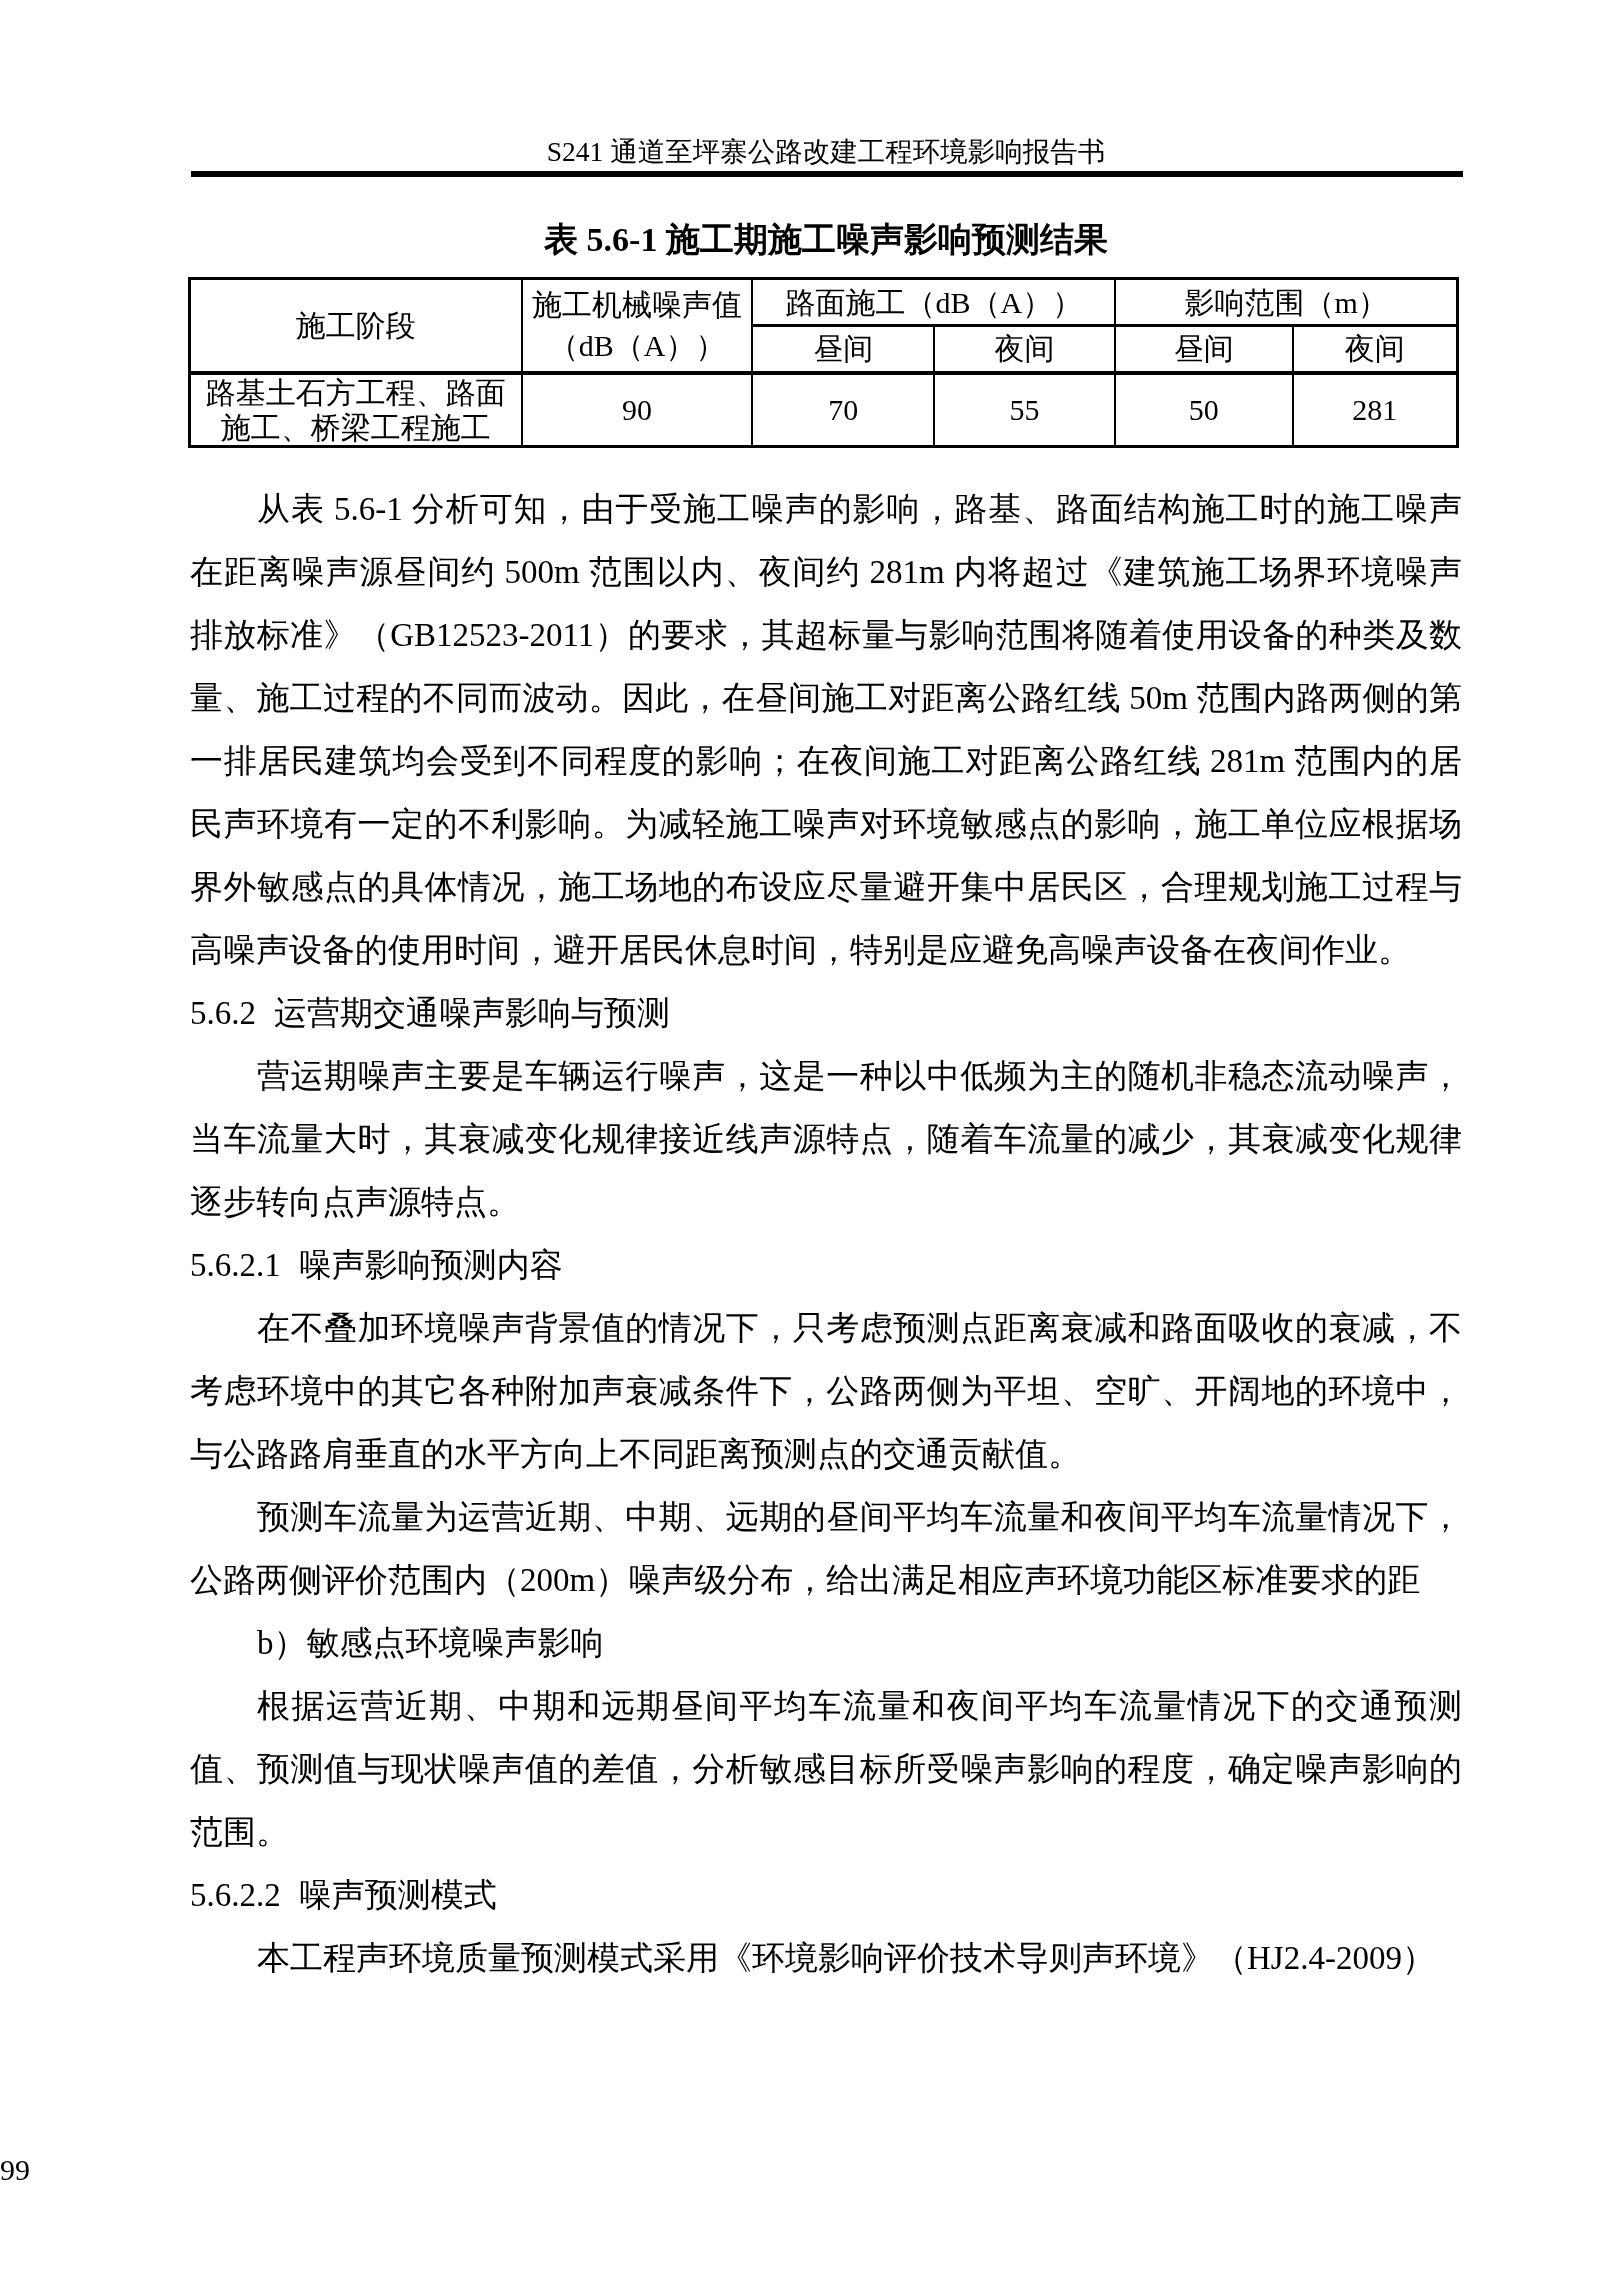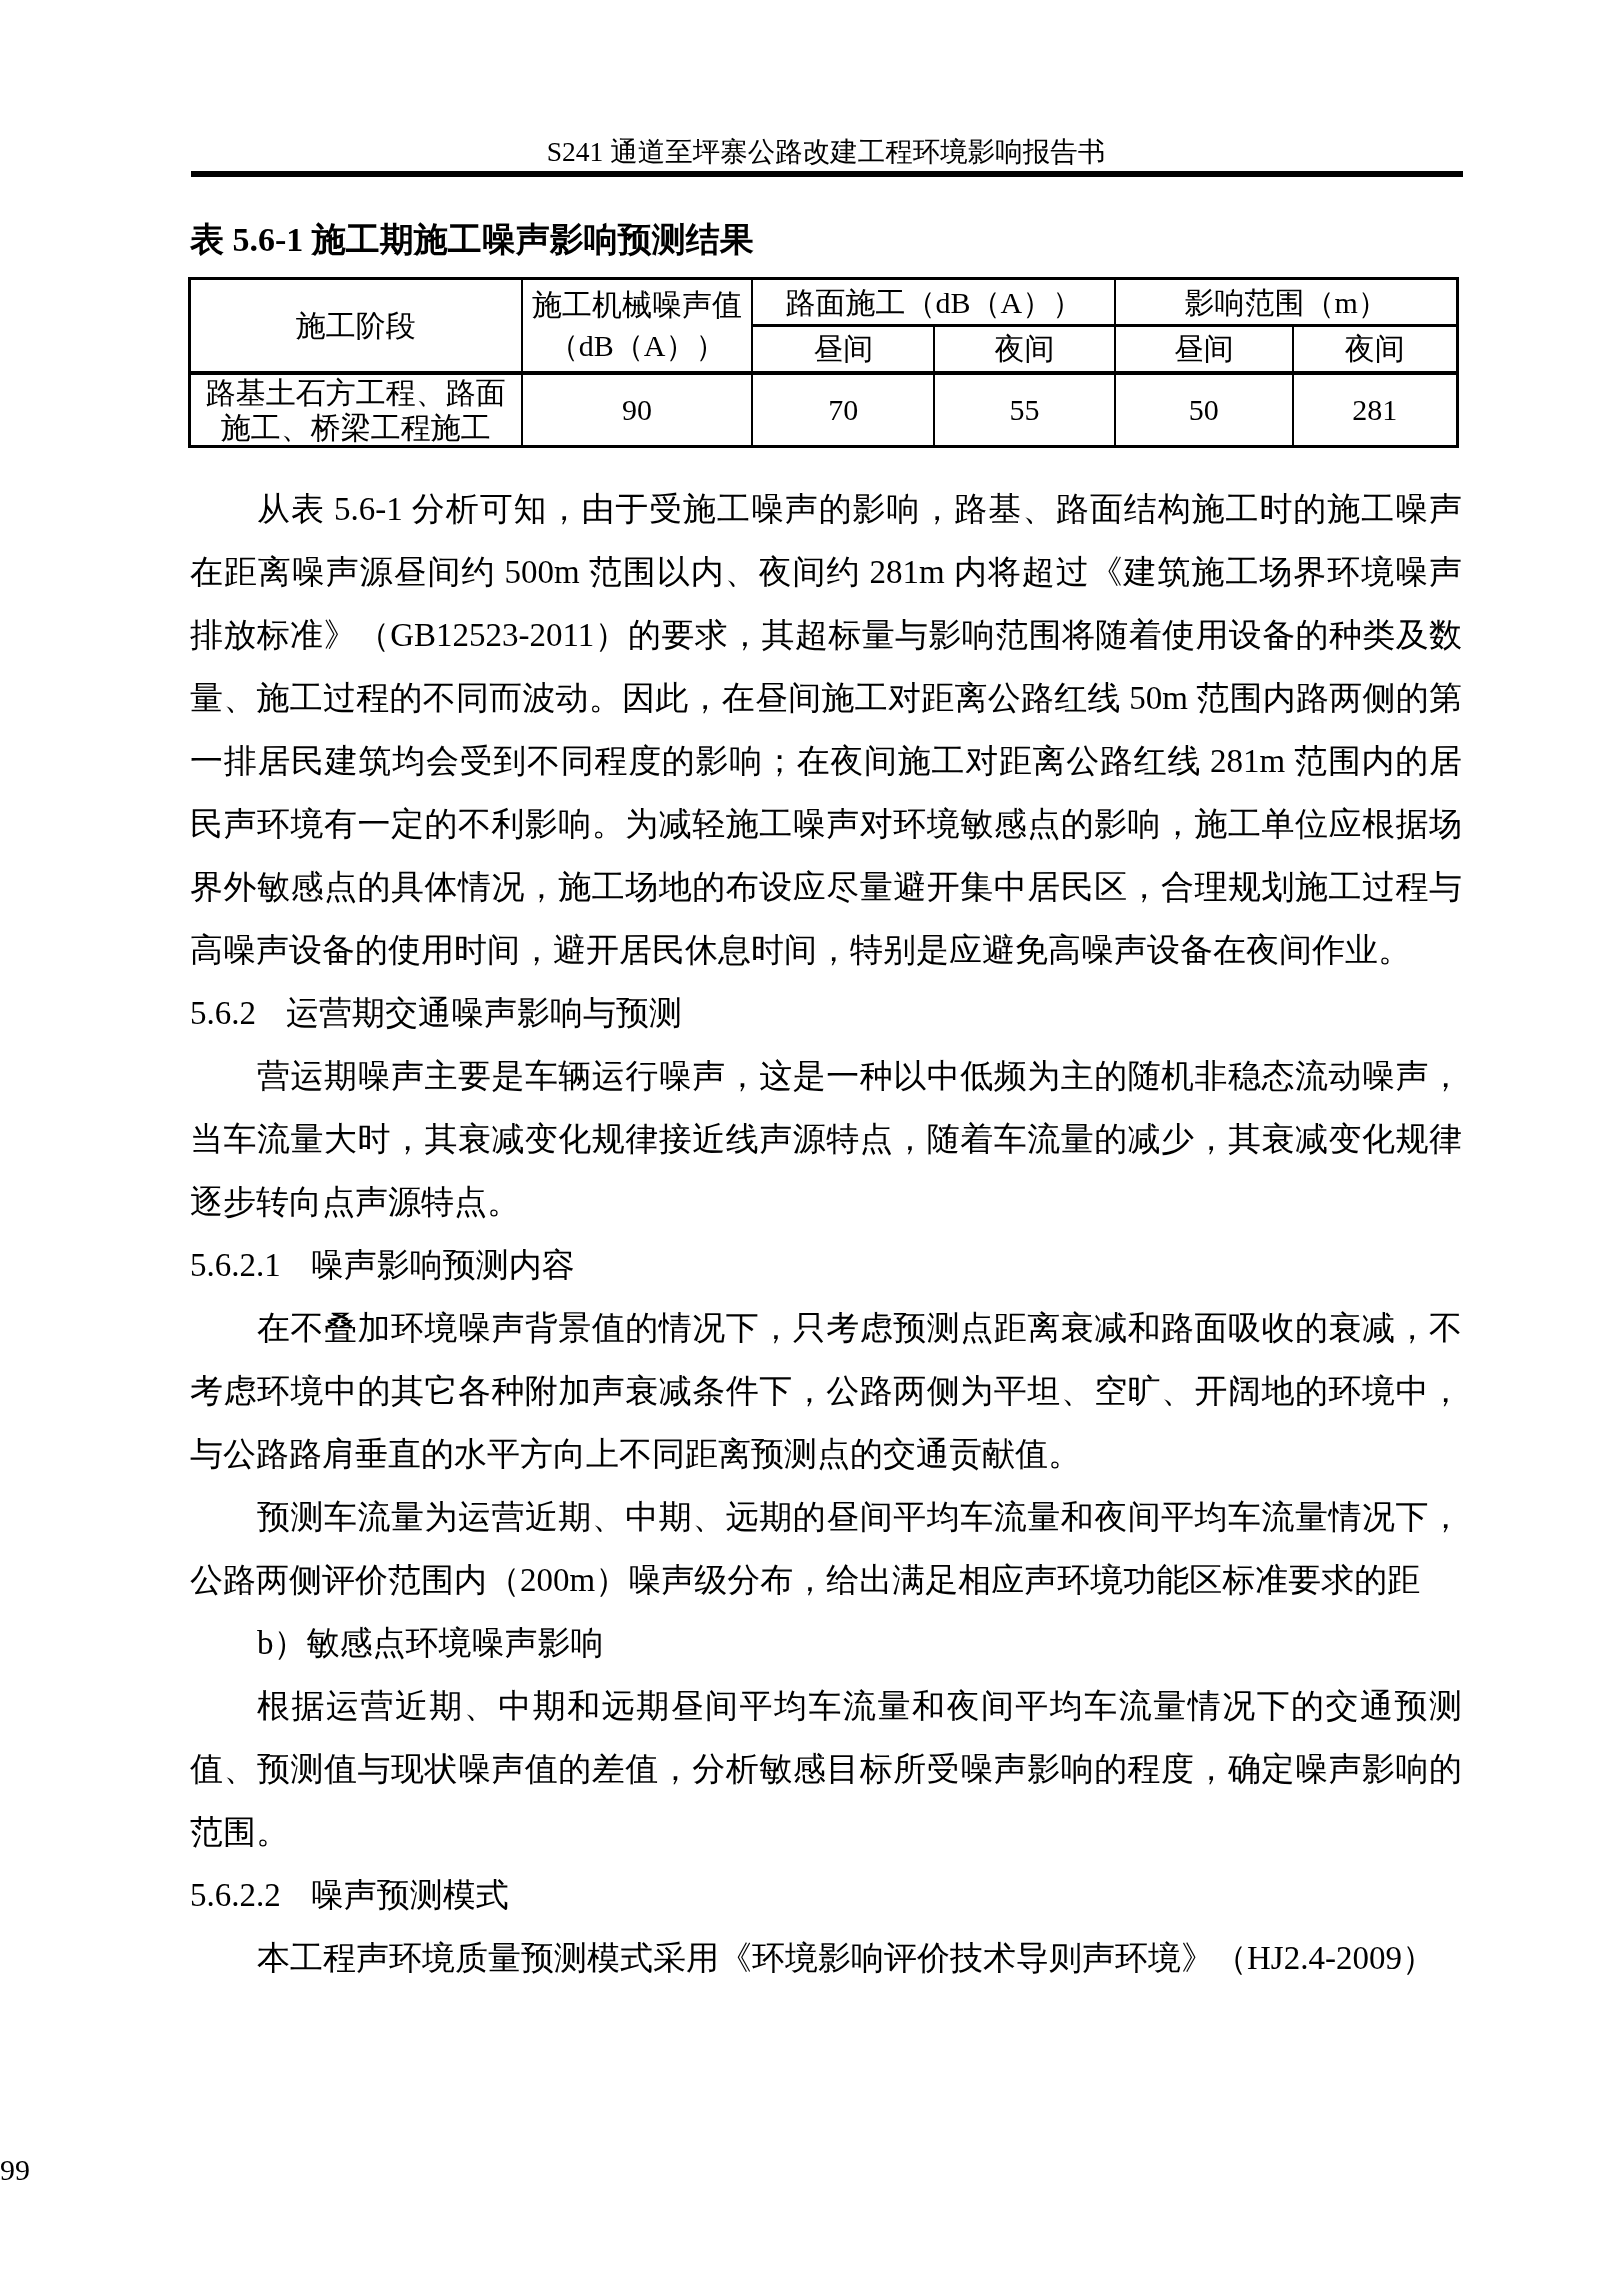--- a/index.html
+++ b/index.html
@@ -18,21 +18,21 @@
     text-align:center; font-size:27.5px; line-height:33px;
   }
   #header-rule {
     top:171px; left:191px; width:1272px; height:5.9px;
     background:#000;
   }
 
   
   #table-title {
     top:219px; left:190px; width:1272px;
-    text-align:left; font-size:34px; font-weight:bold; line-height:41px;
+    text-align:center; font-size:34px; font-weight:bold; line-height:41px;
   }
 
   
   #noise-table {
     position:absolute; top:277px; left:188px; width:1271px;
     border-collapse:collapse; table-layout:fixed;
     font-size:30px;
   }
   #noise-table { border:3.9px solid #000; }
   #noise-table td {
@@ -55,21 +55,21 @@
     font-size:33px;
   }
   .line { height:63px; line-height:63px; overflow:hidden; }
   .justify {
     text-align:justify;
     text-align-last:justify;
     -moz-text-align-last:justify;
     text-justify:inter-character;
   }
   .indent { text-indent:67px; }
-  .heading .h-title { margin-left:30px; }
+  .heading .h-title { margin-left:18px; }
 
   #page-number {
     top:2153px; left:0; width:1622px;
     font-size:30px; line-height:34px;
   }
 </style>
 </head>
 <body>
 
 <div class="abs" id="running-header">S241 通道至坪寨公路改建工程环境影响报告书</div>

